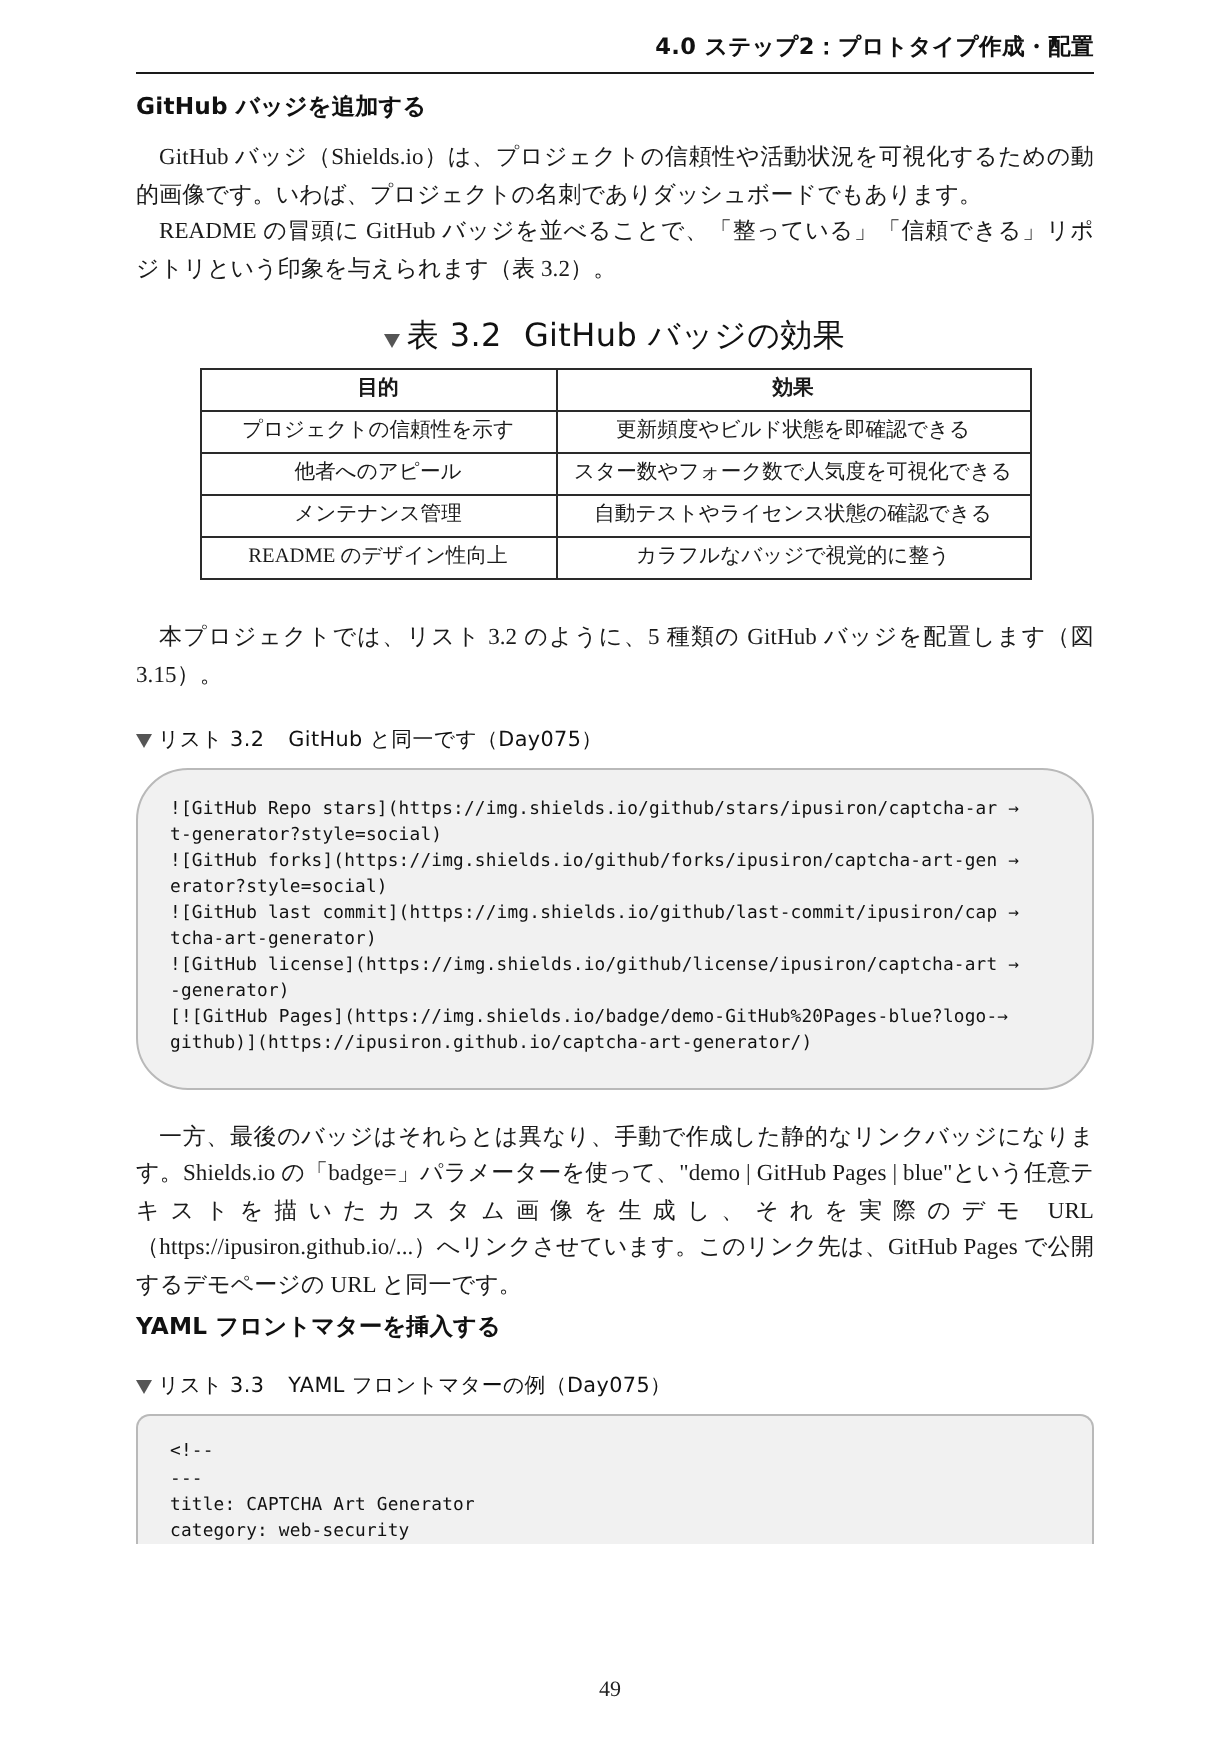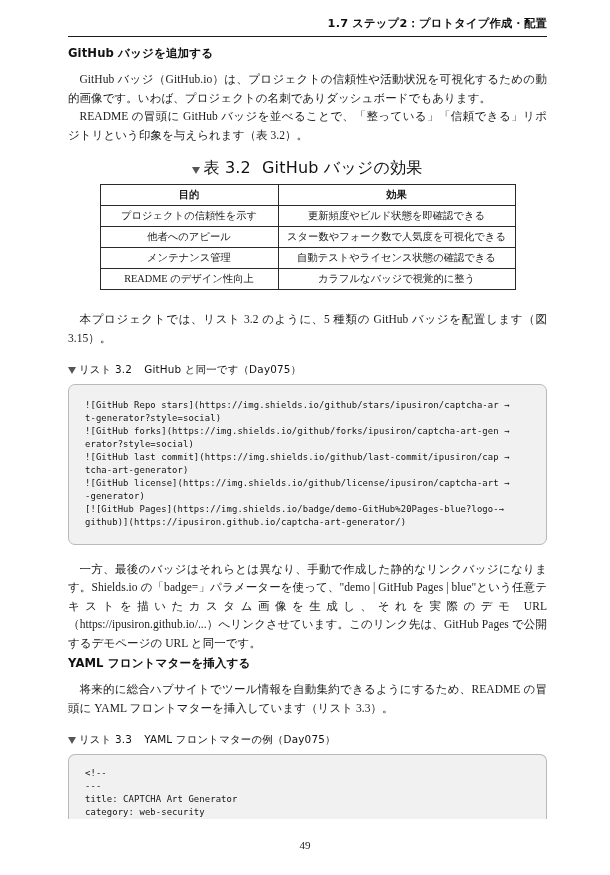--- a/index.html
+++ b/index.html
@@ -144,21 +144,21 @@
     border-radius: 7px;
     padding: 12px 12px 12px 16px;
     font-family: "DejaVu Sans Mono", "Liberation Mono", monospace;
     font-size: 8.9px;
     line-height: 13.1px;
     color: #111;
     white-space: pre;
     overflow: hidden;
     letter-spacing: 0.1px;
   }
-  pre.code.tall { padding-top: 14px; padding-bottom: 14px; }
+  pre.code.tall { padding-top: 14px; padding-bottom: 14px; border-radius: 26px; }
   pre.code.clipped {
     border-bottom: none;
     border-bottom-left-radius: 0;
     border-bottom-right-radius: 0;
     padding-bottom: 0;
     height: 52px;
   }
 
   .para-block { margin-top: 15px; }
 
@@ -173,29 +173,29 @@
     font-family: "Liberation Serif", "DejaVu Serif", serif;
     color: #222;
   }
 </style>
 </head>
 <body>
 
 <div class="page">
 
   <div class="runhead">
-    <div class="runhead-title">1.7 ステップ2：プロトタイプ作成・配置</div>
+    <div class="runhead-title">4.0 ステップ2：プロトタイプ作成・配置</div>
     <div class="runhead-rule"></div>
   </div>
 
   <div class="content">
 
     <h2 class="section">GitHub バッジを追加する</h2>
 
-    <p class="body">GitHub バッジ（GitHub.io）は、プロジェクトの信頼性や活動状況を可視化するための動的画像です。いわば、プロジェクトの名刺でありダッシュボードでもあります。</p>
+    <p class="body">GitHub バッジ（Shields.io）は、プロジェクトの信頼性や活動状況を可視化するための動的画像です。いわば、プロジェクトの名刺でありダッシュボードでもあります。</p>
     <p class="body">README の冒頭に GitHub バッジを並べることで、「整っている」「信頼できる」リポジトリという印象を与えられます（表 3.2）。</p>
 
     <div class="table-caption">
       <span class="tri"></span><span>表 3.2</span><span class="gap" style="display:inline-block;width:11px"></span><span>GitHub バッジの効果</span>
     </div>
 
     <table class="tbl">
       <colgroup>
           <col class="col-a">
           <col class="col-b">
@@ -244,21 +244,20 @@
 -generator)
 [![GitHub Pages](https://img.shields.io/badge/demo-GitHub%20Pages-blue?logo-→
 github)](https://ipusiron.github.io/captcha-art-generator/)</pre>
 
     <div class="para-block">
       <p class="body">一方、最後のバッジはそれらとは異なり、手動で作成した静的なリンクバッジになります。Shields.io の「badge=」パラメーターを使って、"demo | GitHub Pages | blue"という任意テキストを描いたカスタム画像を生成し、それを実際のデモ URL（https://ipusiron.github.io/...）へリンクさせています。このリンク先は、GitHub Pages で公開するデモページの URL と同一です。</p>
     </div>
 
     <h2 class="section spaced">YAML フロントマターを挿入する</h2>
 
-    <p class="body">将来的に総合ハブサイトでツール情報を自動集約できるようにするため、README の冒頭に YAML フロントマターを挿入しています（リスト 3.3）。</p>
 
     <div class="list-caption">
       <span class="tri"></span><span>リスト 3.3</span><span class="gap"></span><span>YAML フロントマターの例（Day075）</span>
     </div>
 
     <pre class="code clipped">&lt;!--
 ---
 title: CAPTCHA Art Generator
 category: web-security</pre>
 

